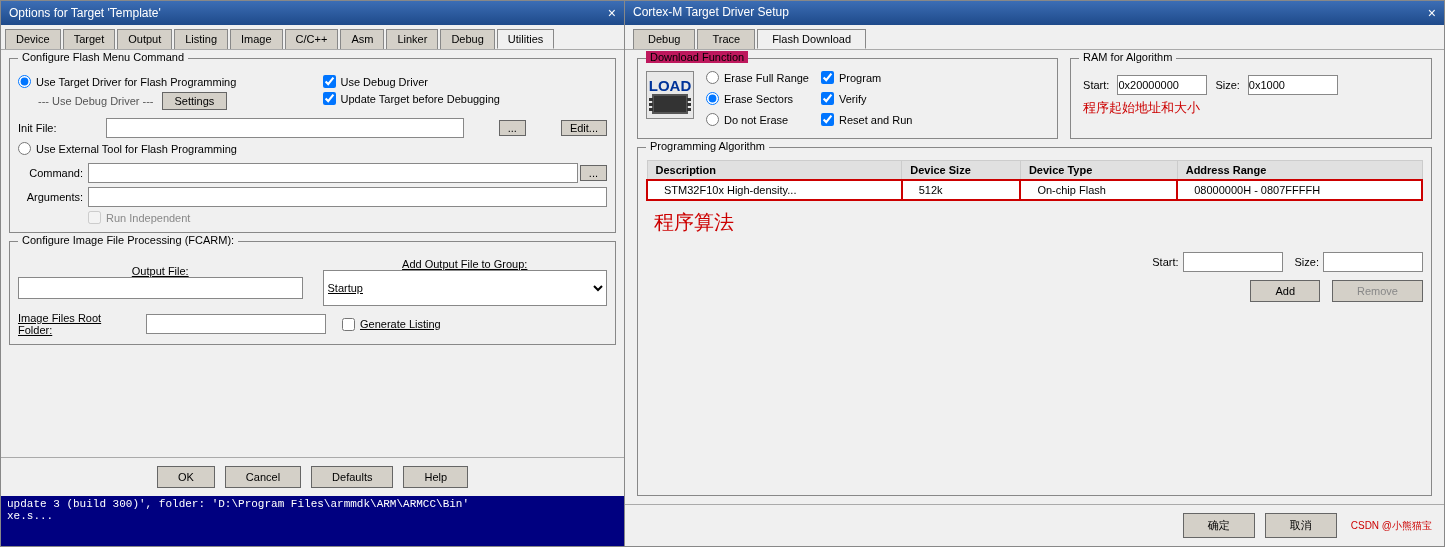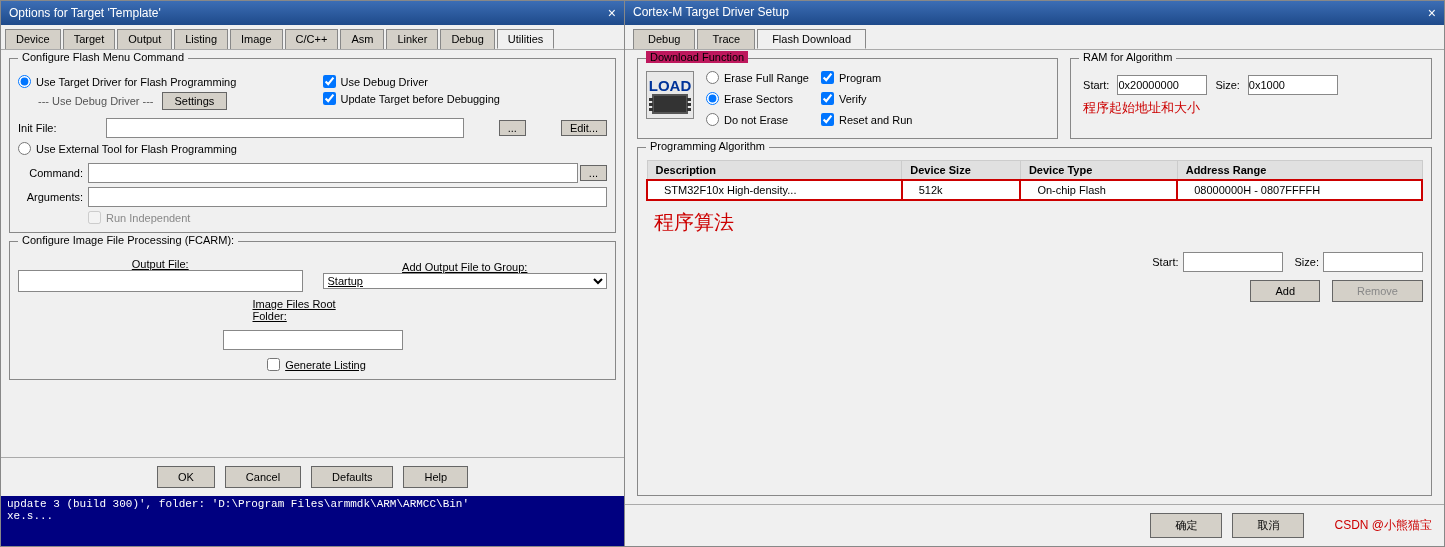--- a/index.html
+++ b/index.html
@@ -175,21 +175,21 @@
     }
     .image-col { display: flex; flex-direction: column; flex: 1; }
     .image-col .label { margin-bottom: 0; text-align: center; }
     .image-col input[type=text] {
       height: 22px;
       border: 1px solid #888;
       background: white;
       width: 100%;
     }
     .image-col select {
-      height: 16px;
+      height: 36px;
       border: 1px solid #888;
       background: white;
       width: 100%;
       font-size: 11px;
     }
 
     .root-folder-row {
       display: flex;
       align-items: center;
       font-size: 11px;
@@ -575,21 +575,21 @@
           <span class="label">Output File:</span>
           <input type="text" style="">
         </div>
         <div class="image-col">
           <span class="label">Add Output File  to Group:</span>
           <select>
             <option>Startup</option>
           </select>
         </div>
       </div>
-      <div class="root-folder-row" style="margin-top:4px;flex-direction:column;">
+      <div class="root-folder-row" style="margin-top:4px;">
         <span class="label">Image Files Root Folder:</span>
         <input type="text" style="">
         <div class="checkbox-row" style="margin:0; margin-left:8px;">
           <input type="checkbox" style="">
           <span>Generate Listing</span>
         </div>
       </div>
     </div>
   </div>
 
@@ -703,15 +703,15 @@
       <div class="algo-action-btns">
         <button class="action-btn">Add</button>
         <button class="action-btn disabled">Remove</button>
       </div>
     </div>
   </div>
 
   <div class="right-footer">
     <button class="right-footer-btn">确定</button>
     <button class="right-footer-btn">取消</button>
-    <span style="font-size:12px; color:#cc0000; margin-left:20px; align-self:center;">CSDN @小熊猫宝</span>
+    <span style="font-size:10px; color:#cc0000; margin-left:4px; align-self:center;">CSDN @小熊猫宝</span>
   </div>
 </div>
 
 </body></html>

